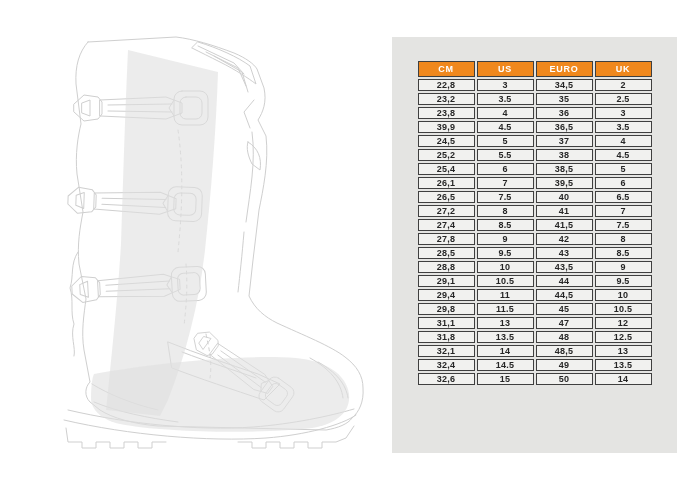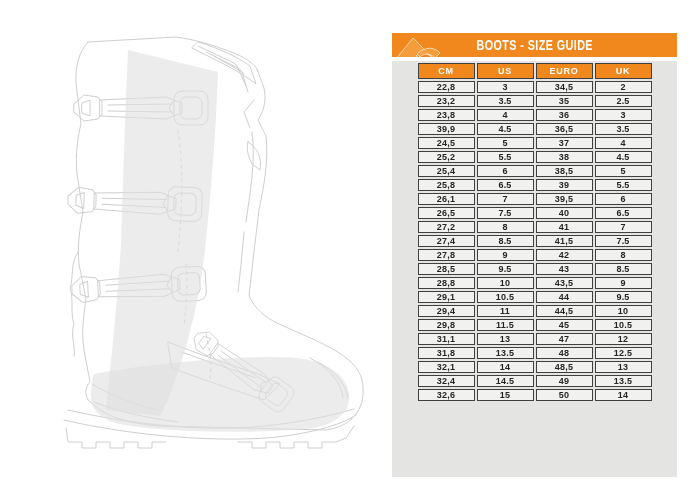--- a/index.html
+++ b/index.html
@@ -18,21 +18,21 @@
   .title-bar .logo{position:absolute;left:1px;top:1px;width:48px;height:26px;}
   .title{
     color:#ffffff;font-weight:700;font-size:14.5px;letter-spacing:.6px;
     transform:scaleX(.74);transform-origin:center;white-space:nowrap;
   }
   .panel-body{
     margin-top:4px;background:#E4E4E2;height:416px;
     display:flex;justify-content:center;align-items:flex-start;
   }
   table.size-table{
-    border-collapse:separate;border-spacing:2px;margin-top:0;
+    border-collapse:separate;border-spacing:2px;margin-top:22px;
     width:238px;table-layout:fixed;
   }
   .size-table th{
     background:#F0881D;color:#ffffff;border:1px solid #3F3F3F;
     font-size:9px;font-weight:700;height:14px;letter-spacing:.8px;
     text-align:center;padding:0;
   }
   .size-table td{
     background:#F1F1EF;color:#262626;border:1px solid #3F3F3F;
     font-size:9px;font-weight:700;height:10px;line-height:10px;
@@ -110,27 +110,20 @@
 
     <g stroke="none" fill="#E0E0DF" fill-opacity="0.6">
       <path d="M80,38 L170,60 C168,120 163,182 157,238 C151,292 138,342 120,388 L112,404 L58,398
                C64,340 70,282 73,232 C75,172 77,102 80,38 Z"></path>
       <path d="M46,362 C100,352 190,342 248,346 C278,349 298,362 301,382 C303,400 288,412 264,416
                C214,422 118,421 72,412 C54,408 43,398 43,386 C43,376 44,366 46,362 Z"></path>
     </g>
   </svg>
 
   <div class="panel">
-    <div class="title-bar">
-      <svg class="logo" viewBox="0 0 48 26">
-        <path d="M2,26 L20,4 L40,24 C33,18 27,18 23,22 L30,26 Z" fill="#F6A041" fill-opacity="0.85" stroke="rgba(255,255,255,0.6)" stroke-width="1"></path>
-        <path d="M24,20 C32,12 42,13 47,19 L42,24 C37,19 31,19 27,23 Z" fill="#F6A041" fill-opacity="0.85" stroke="rgba(255,255,255,0.6)" stroke-width="1"></path>
-      </svg>
-      <span class="title">BOOTS - SIZE GUIDE</span>
-    </div>
 
     <div class="panel-body">
       <table class="size-table">
         <thead>
           <tr>
             <th>CM</th>
             <th>US</th>
             <th>EURO</th>
             <th>UK</th>
           </tr>
@@ -173,26 +166,20 @@
             <td>38</td>
             <td>4.5</td>
           </tr>
             <tr>
             <td>25,4</td>
             <td>6</td>
             <td>38,5</td>
             <td>5</td>
           </tr>
             <tr>
-            <td>25,8</td>
-            <td>6.5</td>
-            <td>39</td>
-            <td>5.5</td>
-          </tr>
-            <tr>
             <td>26,1</td>
             <td>7</td>
             <td>39,5</td>
             <td>6</td>
           </tr>
             <tr>
             <td>26,5</td>
             <td>7.5</td>
             <td>40</td>
             <td>6.5</td>

